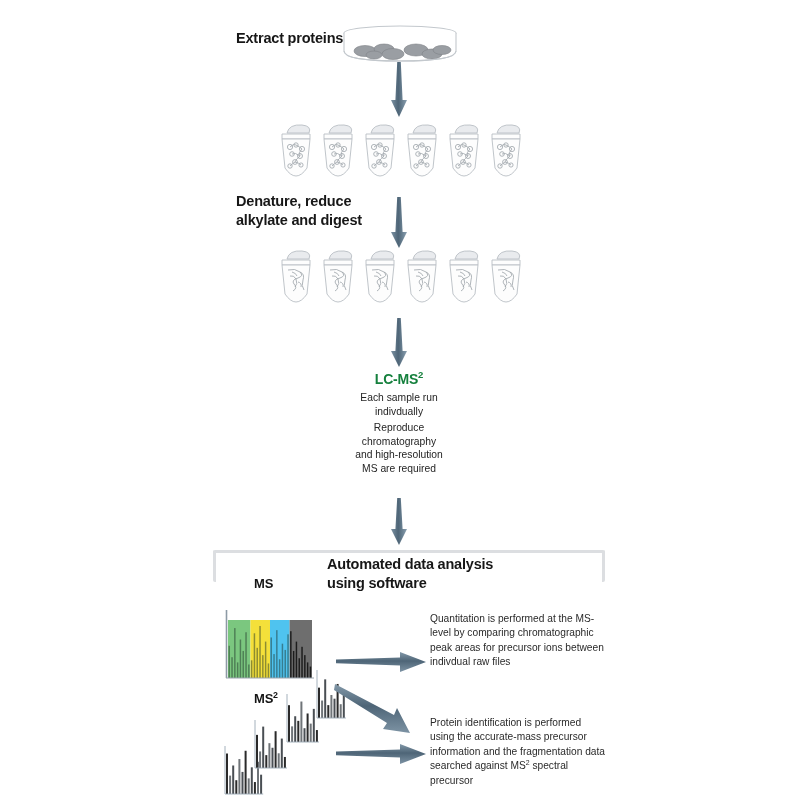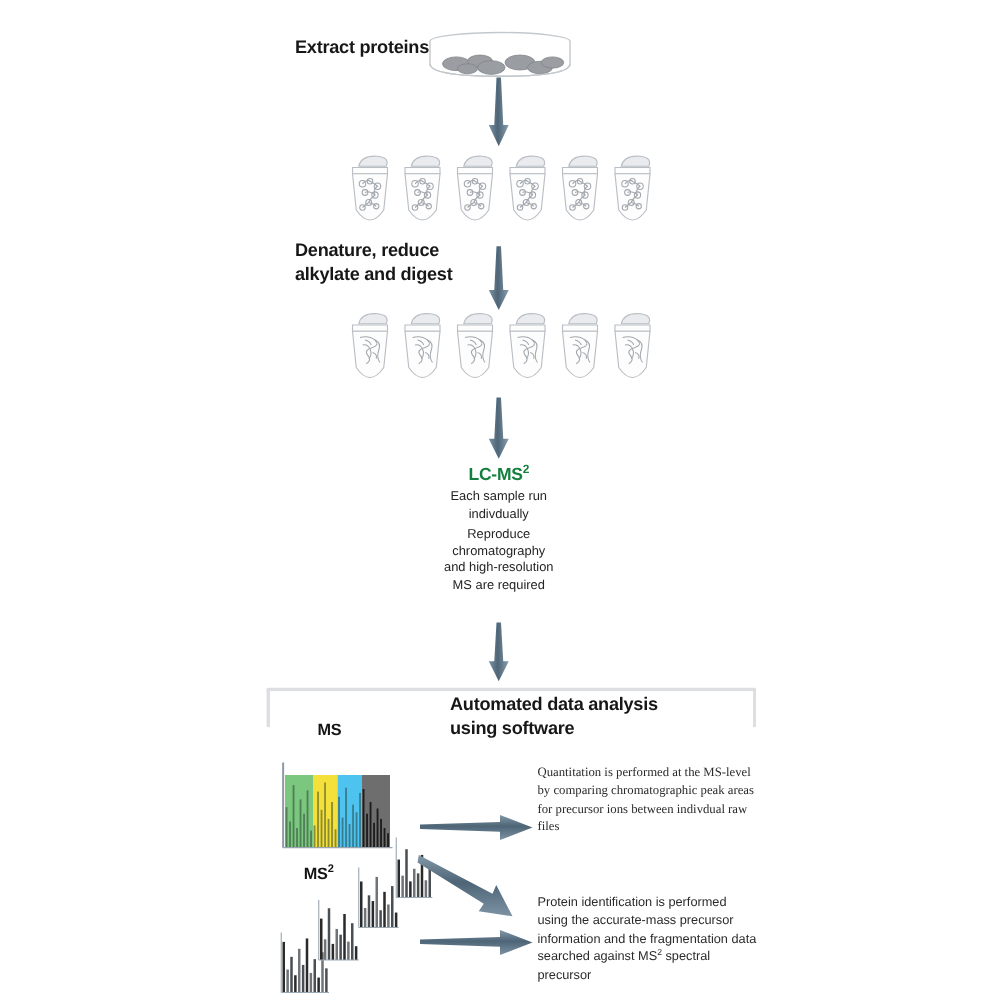--- a/index.html
+++ b/index.html
@@ -218,21 +218,21 @@
           <stop offset="45%" stop-color="#4e6577"></stop>
           <stop offset="100%" stop-color="#8aa0b0"></stop>
         </linearGradient>
       </defs>
       <path d="M9.2 0 L12.8 0 L14.6 31 L19 31 L11 47 L3 31 L7.4 31 Z" fill="url(#agD)"></path>
     </svg>
   </div>
 
   <div class="abs bracket" style="left:213px; top:550px; width:392px; height:32px;"></div>
 
-  <div class="abs analysis-title" style="left:360px; top:555px; width:260px;">
+  <div class="abs analysis-title" style="left:327px; top:555px; width:260px;">
     <span>Automated data analysis</span><br>
     <span>using software</span>
   </div>
 
   <div class="abs ms-tag" style="left:222px; top:576px;">MS</div>
 
   <div class="abs" style="left:222px; top:604px;">
     <svg id="ms-chart" width="96" height="82" viewBox="0 0 96 82">
         <line x1="4.5" y1="6" x2="4.5" y2="74" stroke="#8d9aa6" stroke-width="1.6"></line>
         <rect x="6" y="16" width="22.4" height="58" fill="#7bc77f"></rect>
@@ -266,21 +266,21 @@
         <rect x="73.704" y="37.6" width="1.456" height="36.4" fill="#1c1c1c"></rect>
         <rect x="76.504" y="54.239999999999995" width="1.456" height="19.76" fill="#1c1c1c"></rect>
         <rect x="79.304" y="42.8" width="1.456" height="31.2" fill="#1c1c1c"></rect>
         <rect x="82.104" y="51.120000000000005" width="1.456" height="22.88" fill="#1c1c1c"></rect>
         <rect x="84.904" y="58.4" width="1.456" height="15.6" fill="#1c1c1c"></rect>
         <rect x="87.704" y="62.56" width="1.456" height="11.44" fill="#1c1c1c"></rect>
         <line x1="4" y1="74" x2="92" y2="74" stroke="#9aa4ae" stroke-width="1"></line>
       </svg>
   </div>
 
-  <div class="abs ms-tag" style="left:211px; top:691px;">
+  <div class="abs ms-tag" style="left:222px; top:691px;">
     <span>MS</span><sup>2</sup>
   </div>
 
   <div class="abs" style="left:222px; top:716px;">
     <svg id="ms2-chart" width="132" height="82" viewBox="0 0 132 82">
         <g>
           <rect x="4" y="37.52" width="2" height="40.48" fill="#2a2a2a"></rect>
           <rect x="7.1" y="59.599999999999994" width="2" height="18.400000000000002" fill="#6f7478"></rect>
           <rect x="10.2" y="49.480000000000004" width="2" height="28.52" fill="#4a4f54"></rect>
           <rect x="13.3" y="64.2" width="2" height="13.799999999999999" fill="#2a2a2a"></rect>
@@ -371,19 +371,19 @@
         <linearGradient id="agG" x1="0" y1="0" x2="0" y2="1">
           <stop offset="0%" stop-color="#8399a9"></stop>
           <stop offset="45%" stop-color="#4e6577"></stop>
           <stop offset="100%" stop-color="#7d93a4"></stop>
         </linearGradient>
       </defs>
       <path d="M0 9.5 L64 7.6 L64 2 L90 12 L64 22 L64 15.4 L0 13.2 Z" fill="url(#agG)"></path>
     </svg>
   </div>
 
-  <div class="abs body-text" style="left:430px; top:612px; width:175px;font-family:Liberation Serif, serif;">Quantitation is performed at the MS-level by comparing chromatographic peak areas for precursor ions between indivdual raw files</div>
+  <div class="abs body-text" style="left:430px; top:612px; width:175px;">Quantitation is performed at the MS-level by comparing chromatographic peak areas for precursor ions between indivdual raw files</div>
 
   <div class="abs body-text" style="left:430px; top:716px; width:178px;">
     <span>Protein identification is performed using the accurate-mass precursor information and the fragmentation data searched against MS</span><sup>2</sup><span> spectral precursor</span>
   </div>
 
 </div>
 
 </body></html>

